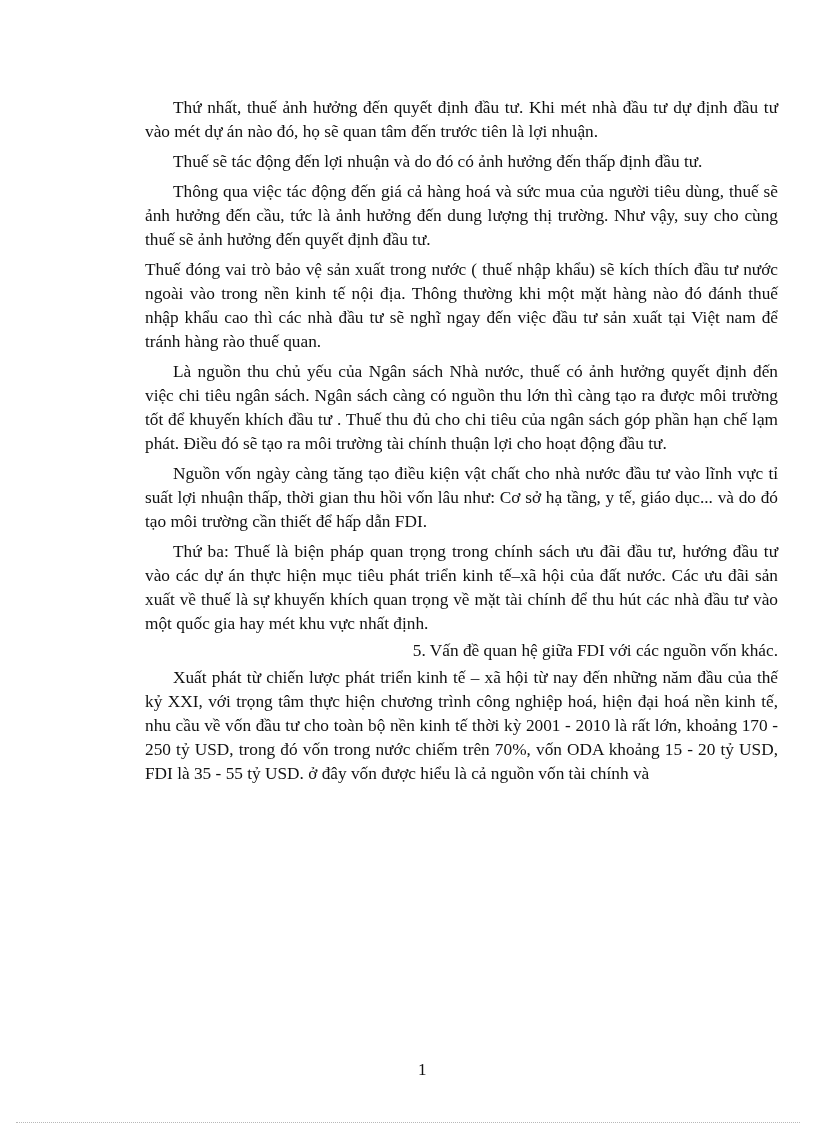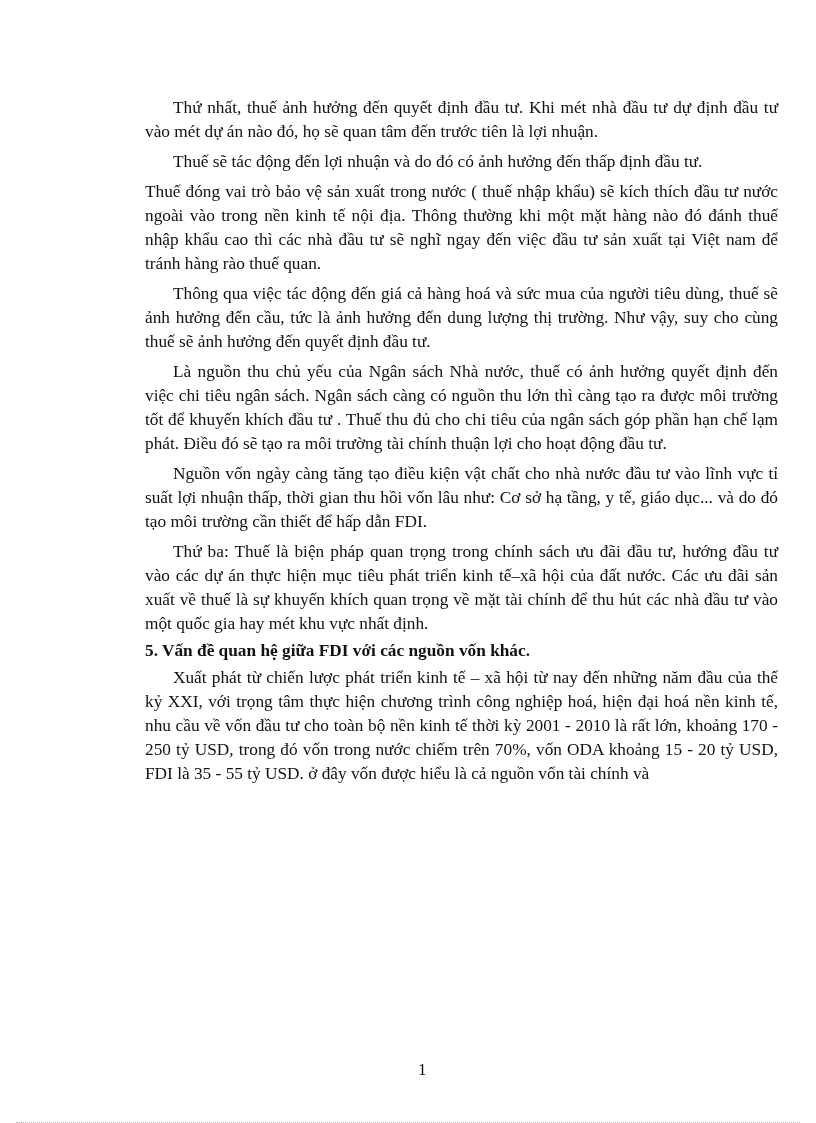--- a/index.html
+++ b/index.html
@@ -9,40 +9,40 @@
   }
   .content {
     position: absolute; left: 145px; top: 96px; width: 633px;
     font-family: "Liberation Serif", "DejaVu Serif", serif;
     font-size: 17.3px; line-height: 24px; color: #111111;
     text-align: justify;
   }
   .p { margin: 0; }
   .p.indent { text-indent: 28px; }
   .gap { margin-top: 6px; }
-  .heading { font-weight: bold; margin: 3px 0 3px 0; text-align: left; }
+  .heading { font-weight: normal; margin: 3px 0 3px 16px; text-align: right; }
   .page-number {
     position: absolute; left: 418px; top: 1060px;
     font-family: "Liberation Serif", "DejaVu Serif", serif;
     font-size: 17px; color: #111;
   }
   .page-border {
     position: absolute; left: 16px; right: 16px; top: 1122px; height: 0;
     border-top: 1px dotted #b8b8b8;
   }
 </style>
 </head>
 <body>
 
 <div class="page">
   <div class="content">
     <p class="p indent">Thứ nhất, thuế ảnh hưởng đến quyết định đầu tư. Khi mét nhà đầu tư dự định đầu tư vào mét dự án nào đó, họ sẽ quan tâm đến trước tiên là lợi nhuận.</p>
     <p class="p indent gap">Thuế sẽ tác động đến lợi nhuận và do đó có ảnh hưởng đến thấp định đầu tư.</p>
+    <p class="p indent gap">Thông qua việc tác động đến giá cả hàng hoá và sức mua của người tiêu dùng, thuế sẽ ảnh hưởng đến cầu, tức là ảnh hưởng đến dung lượng thị trường. Như vậy, suy cho cùng thuế sẽ ảnh hưởng đến quyết định đầu tư.</p>
     <p class="p gap">Thuế đóng vai trò bảo vệ sản xuất trong nước ( thuế nhập khẩu) sẽ kích thích đầu tư nước ngoài vào trong nền kinh tế nội địa. Thông thường khi một mặt hàng nào đó đánh thuế nhập khẩu cao thì các nhà đầu tư sẽ nghĩ ngay đến việc đầu tư sản xuất tại Việt nam để tránh hàng rào thuế quan.</p>
-    <p class="p indent gap">Thông qua việc tác động đến giá cả hàng hoá và sức mua của người tiêu dùng, thuế sẽ ảnh hưởng đến cầu, tức là ảnh hưởng đến dung lượng thị trường. Như vậy, suy cho cùng thuế sẽ ảnh hưởng đến quyết định đầu tư.</p>
     <p class="p indent gap">Là nguồn thu chủ yếu của Ngân sách Nhà nước, thuế có ảnh hưởng quyết định đến việc chi tiêu ngân sách. Ngân sách càng có nguồn thu lớn thì càng tạo ra được môi trường tốt để khuyến khích đầu tư . Thuế thu đủ cho chi tiêu của ngân sách góp phần hạn chế lạm phát. Điều đó sẽ tạo ra môi trường tài chính thuận lợi cho hoạt động đầu tư.</p>
     <p class="p indent gap">Nguồn vốn ngày càng tăng tạo điều kiện vật chất cho nhà nước đầu tư vào lĩnh vực tỉ suất lợi nhuận thấp, thời gian thu hồi vốn lâu như: Cơ sở hạ tầng, y tế, giáo dục... và do đó tạo môi trường cần thiết để hấp dẫn FDI.</p>
     <p class="p indent gap">Thứ ba: Thuế là biện pháp quan trọng trong chính sách ưu đãi đầu tư, hướng đầu tư vào các dự án thực hiện mục tiêu phát triển kinh tế–xã hội của đất nước. Các ưu đãi sản xuất về thuế là sự khuyến khích quan trọng về mặt tài chính để thu hút các nhà đầu tư vào một quốc gia hay mét khu vực nhất định.</p>
     <p class="p heading">5. Vấn đề quan hệ giữa FDI với các nguồn vốn khác.</p>
     <p class="p indent">Xuất phát từ chiến lược phát triển kinh tế – xã hội từ nay đến những năm đầu của thế kỷ XXI, với trọng tâm thực hiện chương trình công nghiệp hoá, hiện đại hoá nền kinh tế, nhu cầu về vốn đầu tư cho toàn bộ nền kinh tế thời kỳ 2001 - 2010 là rất lớn, khoảng 170 - 250 tỷ USD, trong đó vốn trong nước chiếm trên 70%, vốn ODA khoảng 15 - 20 tỷ USD, FDI là 35 - 55 tỷ USD. ở đây vốn được hiểu là cả nguồn vốn tài chính và</p>
   </div>
   <div class="page-number">1</div>
   <div class="page-border"></div>
 </div>
 

